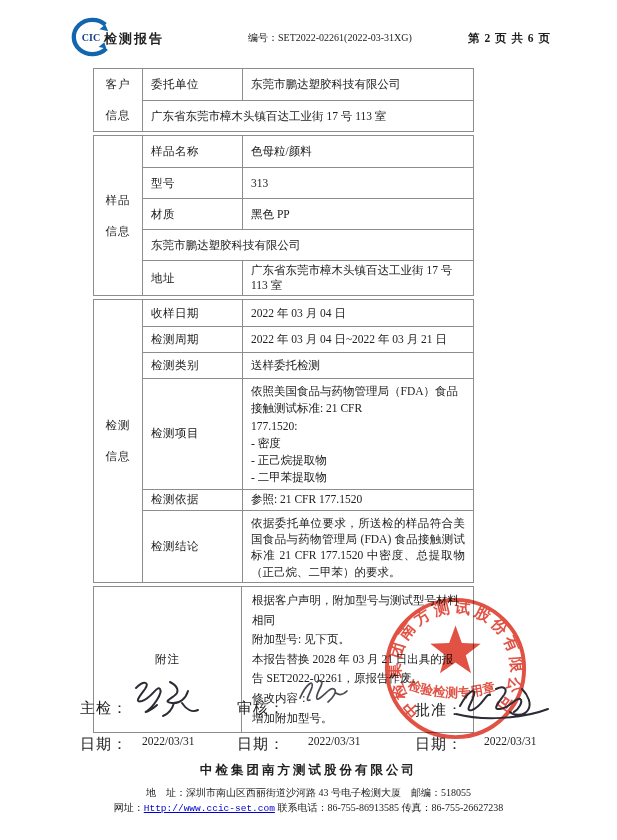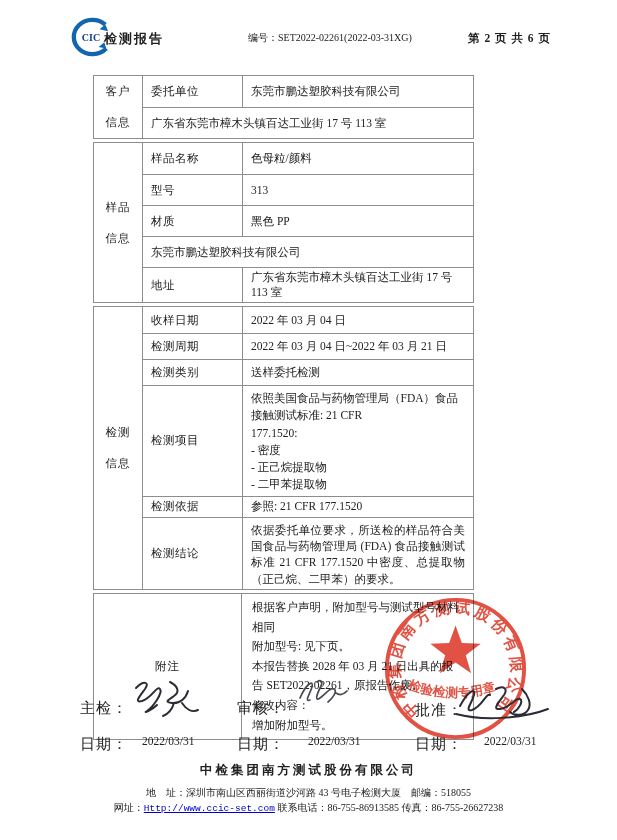--- a/index.html
+++ b/index.html
@@ -11,21 +11,21 @@
   }
   .abs { position:absolute; }
 
   
   .hdr-title { left:104px; top:30px; font-size:13px; font-weight:bold; letter-spacing:2px; }
   .hdr-no    { left:248px; top:31px; font-size:10px; font-weight:normal; }
   .hdr-page  { left:468px; top:31px; font-size:11.5px; font-weight:bold; letter-spacing:1px; }
   .logo { left:68px; top:16px; }
 
   
-  .tables { position:absolute; left:58px; top:75px; width:416px;padding-left:35px; }
+  .tables { position:absolute; left:58px; top:68px; width:416px;padding-left:35px; }
   .block { border:1px solid #8d8d8d; display:flex; margin-bottom:3px; background:#fff; }
   .sec-cell {
     width:49px; border-right:1px solid #8d8d8d;
     display:flex; flex-direction:column; justify-content:center; align-items:center;
     font-size:11.5px; line-height:31px; letter-spacing:1px;
   }
   .rows { flex:1; display:flex; flex-direction:column; }
   .row { display:flex; }
   .row + .row { border-top:1px solid #8d8d8d; }
   .lbl {

